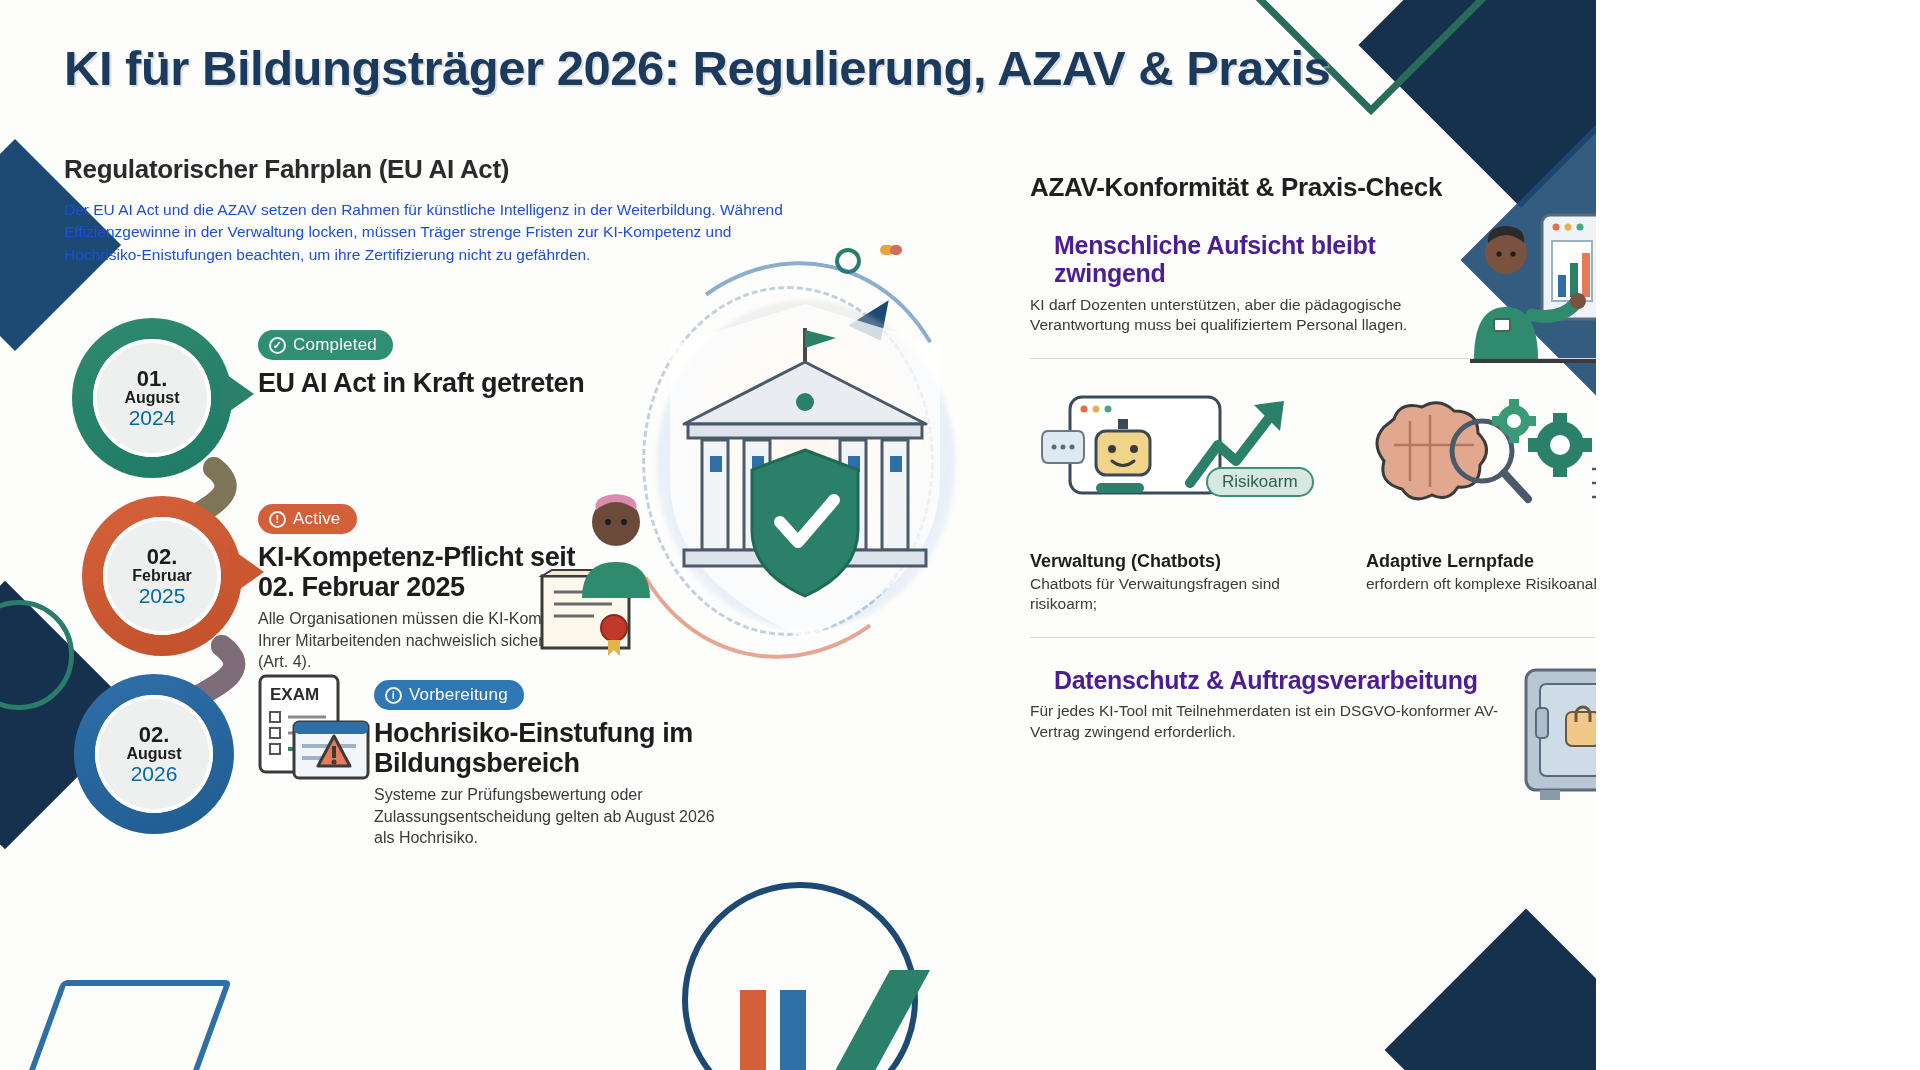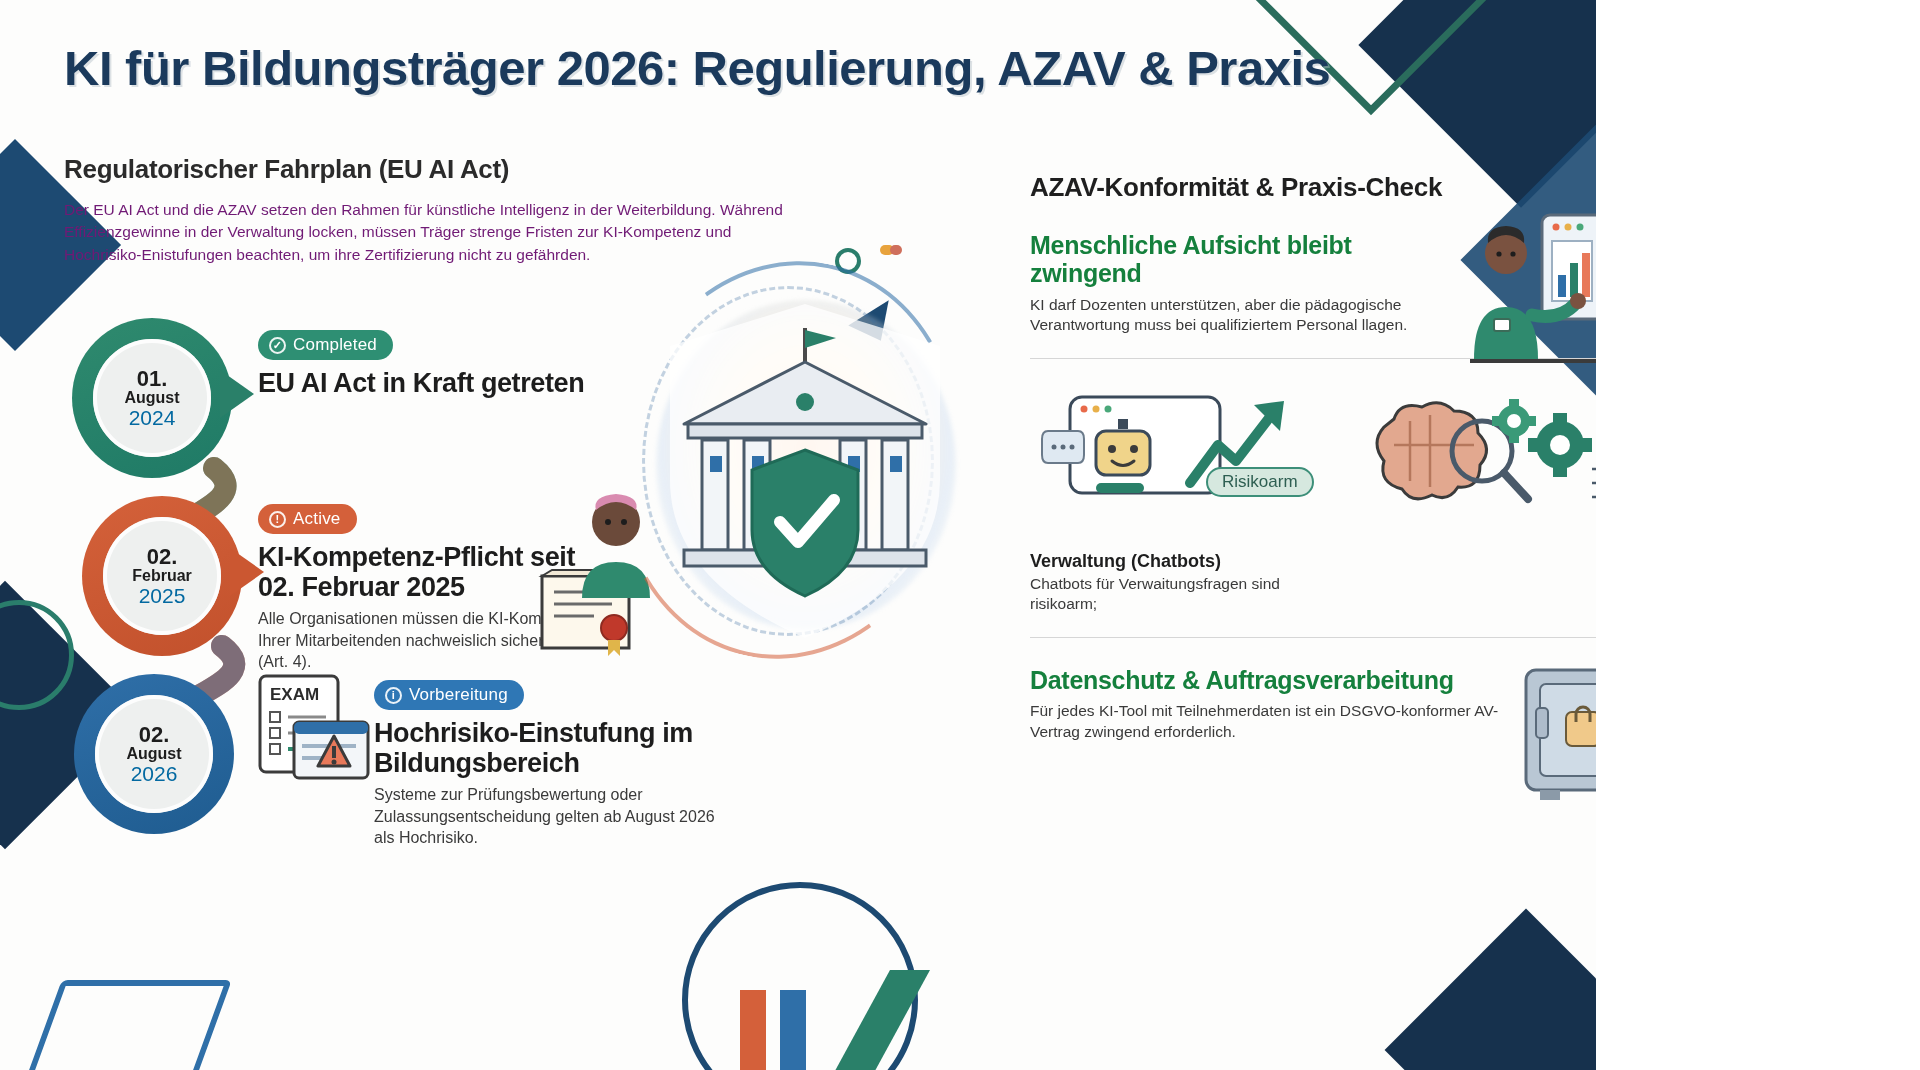--- a/index.html
+++ b/index.html
@@ -32,21 +32,21 @@
   
   .title {
     position:absolute; left:64px; top:40px; width:1500px;
     font-size:49px; font-weight:bold; color:#1b3a5c; letter-spacing:-0.5px;
     text-shadow:2px 2px 0 rgba(180,190,200,.45);
   }
 
   
   .left-col { position:absolute; left:64px; top:154px; width:800px; }
   .sec-head { font-size:26px; font-weight:bold; color:#2b2b2b; letter-spacing:-0.3px; }
-  .intro { margin-top:14px; font-size:15.5px; line-height:1.45; color:#701a75; width:745px; }
+  .intro { margin-top:14px; font-size:15.5px; line-height:1.45; color:#1d4ed8; width:745px; }
 
   
   .timeline { position:absolute; left:64px; top:308px; width:860px; height:560px; }
   .node {
     position:absolute; width:160px; height:160px; border-radius:50%;
     display:flex; align-items:center; justify-content:center;
   }
   .node .inner {
     width:118px; height:118px; border-radius:50%;
     background:#eef0ef; display:flex; flex-direction:column;
@@ -93,21 +93,21 @@
   .hero-arc { position:absolute; left:18px; top:10px; width:340px; height:400px;
     border:4px solid #2f6fa8; border-radius:50%; border-color:#2f6fa8 transparent #d4603a transparent;
     opacity:.55; transform:rotate(12deg); }
   .hero-arc2 { position:absolute; left:42px; top:36px; width:292px; height:350px;
     border:3px dashed rgba(60,110,160,.30); border-radius:50%; }
 
   
   .right-col { position:absolute; left:1030px; top:172px; width:830px; }
   .rc-head { font-size:26px; font-weight:bold; color:#1f1f1f; letter-spacing:-0.3px; }
   .rc-block { margin-top:28px; position:relative; }
-  .rc-block h3 { font-size:25px; font-weight:bold; color:#15803d; line-height:1.13; letter-spacing:-0.3px; }
+  .rc-block h3 { font-size:25px; font-weight:bold; color:#4c1d95; line-height:1.13; letter-spacing:-0.3px;margin-left:24px; }
   .rc-block p { font-size:15.5px; line-height:1.35; color:#3a3a3a; margin-top:7px; }
   .rc-divider { height:1px; background:#d6d6d6; margin:22px 0 0 0; width:660px; }
   .two-col { display:flex; gap:36px; margin-top:14px; }
   .two-col .col { width:300px; }
   .two-col h4 { font-size:18px; font-weight:bold; color:#1d1d1d; }
   .two-col p { font-size:15.5px; line-height:1.3; color:#3a3a3a; margin-top:2px; }
 
   .badge-risk {
     display:inline-flex; align-items:center; justify-content:center;
     border:2px solid #3d8f79; background:#d6e8df; color:#2e5f52;
@@ -370,20 +370,24 @@
             <circle cx="260" cy="96" r="5" fill="#3a9a78"></circle>
             <circle cx="260" cy="110" r="5" fill="#3a9a78"></circle>
         </svg>
       </div>
 
       <div class="two-col">
         <div class="col">
           <h4>Verwaltung (Chatbots)</h4>
           <p>Chatbots für Verwaitungsfragen sind risikoarm;</p>
         </div>
+        <div class="col">
+          <h4>Adaptive Lernpfade</h4>
+          <p>erfordern oft komplexe Risikoanalysen.</p>
+        </div>
       </div>
       <div class="rc-divider"></div>
     </div>
 
     <div class="rc-block">
       <div style="width:480px">
         <h3>Datenschutz &amp; Auftragsverarbeitung</h3>
         <p>Für jedes KI-Tool mit Teilnehmerdaten ist ein DSGVO-konformer AV-Vertrag zwingend erforderlich.</p>
       </div>
       <svg style="position:absolute;left:490px;top:-10px" width="300" height="170">

